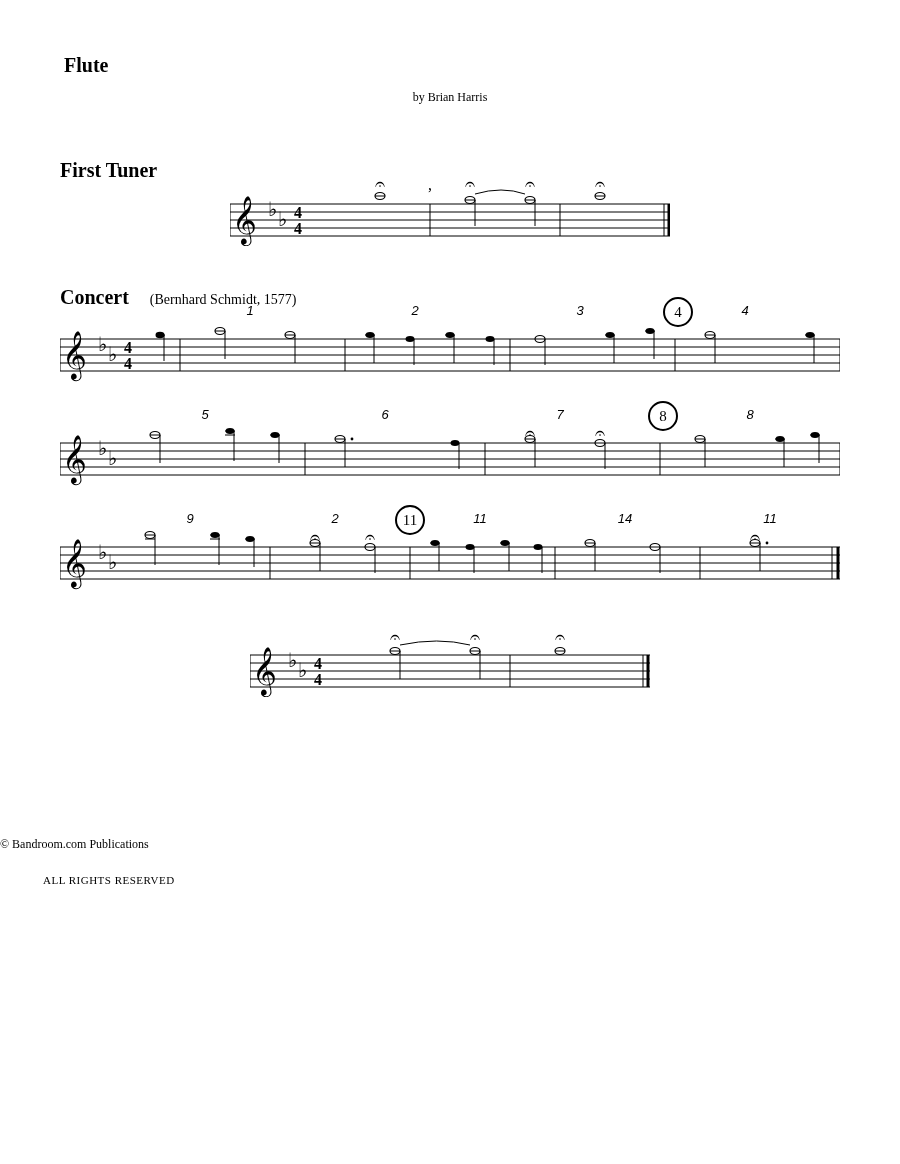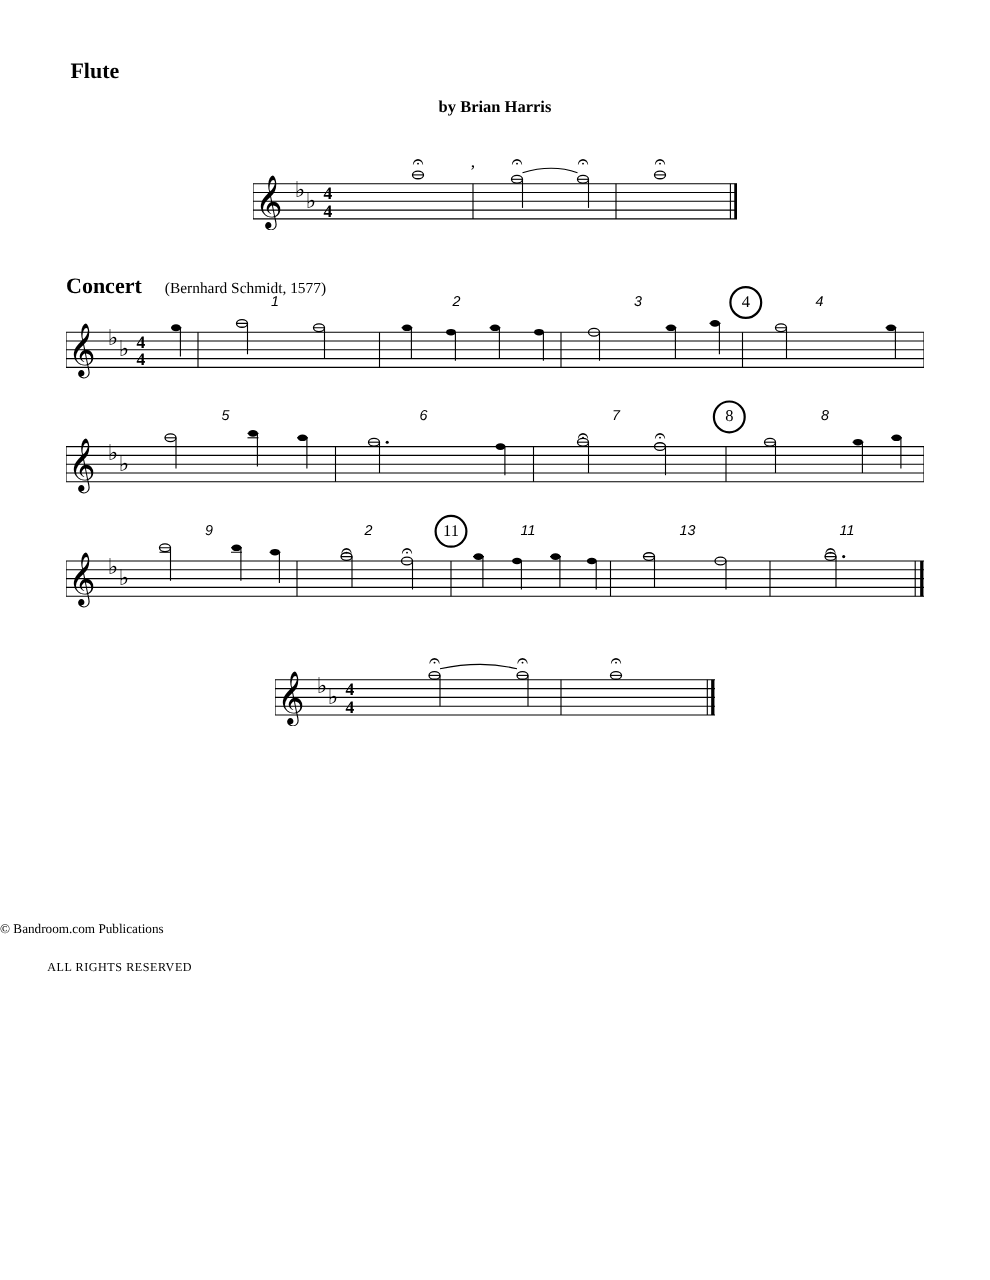--- a/index.html
+++ b/index.html
@@ -27,24 +27,23 @@
     left: 64px;
   }
   .title {
     text-align: center;
     font-weight: bold;
     font-size: 38px;
     margin-top: 8px;
   }
   .byline {
     text-align: center;
-    font-size: 15px;
+    font-size: 12px;
     margin-top: 30px;
-    margin-bottom: 42px;
-    font-weight: bold;
+    margin-bottom: 54px;
   }
   .section-block { margin-bottom: 40px; }
   .section-heading {
     font-weight: bold;
     font-size: 20px;
     margin-bottom: 4px;
   }
   .section-sub {
     font-weight: normal;
     font-size: 14px;
@@ -91,20 +90,21 @@
 </head>
 <body>
 
 <div class="page">
 
   <div class="instrument">Flute</div>
 
   <div class="byline">by Brian Harris</div>
 
   <div class="section-block">
+    <div class="section-heading">First Tuner</div>
 
     <div class="staff-wrap" style="margin: 0 auto; width: 440px;">
 
       <span class="fermata" style="left:150px; top:-12px;">𝄐</span>
       <span class="breath" style="left:200px; top:-10px; font-size:16px;">,</span>
       <span class="fermata" style="left:240px; top:-12px;">𝄐</span>
       <span class="fermata" style="left:300px; top:-12px;">𝄐</span>
       <span class="fermata" style="left:370px; top:-12px;">𝄐</span>
 
       <svg class="staff-svg" width="440" height="60">
@@ -283,21 +283,21 @@
           <line x1="759" y1="18" x2="759" y2="46" stroke="#000"></line>
           <line x1="750" y1="18" x2="760" y2="18" stroke="#000"></line>
       </svg>
     </div>
 
     <div class="staff-wrap" style="width:780px; margin-top:34px;">
       <span class="measure-number" style="left:130px; top:-10px;">9</span>
       <span class="measure-number" style="left:275px; top:-10px;">2</span>
       <span class="rehearsal" style="left:350px; top:-16px;">11</span>
       <span class="measure-number" style="left:420px; top:-10px;">11</span>
-      <span class="measure-number" style="left:565px; top:-10px;">13</span>
+      <span class="measure-number" style="left:565px; top:-10px;">14</span>
       <span class="measure-number" style="left:710px; top:-10px;">11</span>
       <span class="fermata" style="left:255px; top:6px;">𝄐</span>
       <span class="fermata" style="left:310px; top:6px;">𝄐</span>
       <span class="fermata" style="left:695px; top:6px;">𝄐</span>
 
       <svg class="staff-svg" width="780" height="70">
         <g stroke="#000" stroke-width="1">
           <line x1="0" y1="26" x2="780" y2="26"></line>
           <line x1="0" y1="34" x2="780" y2="34"></line>
           <line x1="0" y1="42" x2="780" y2="42"></line>

